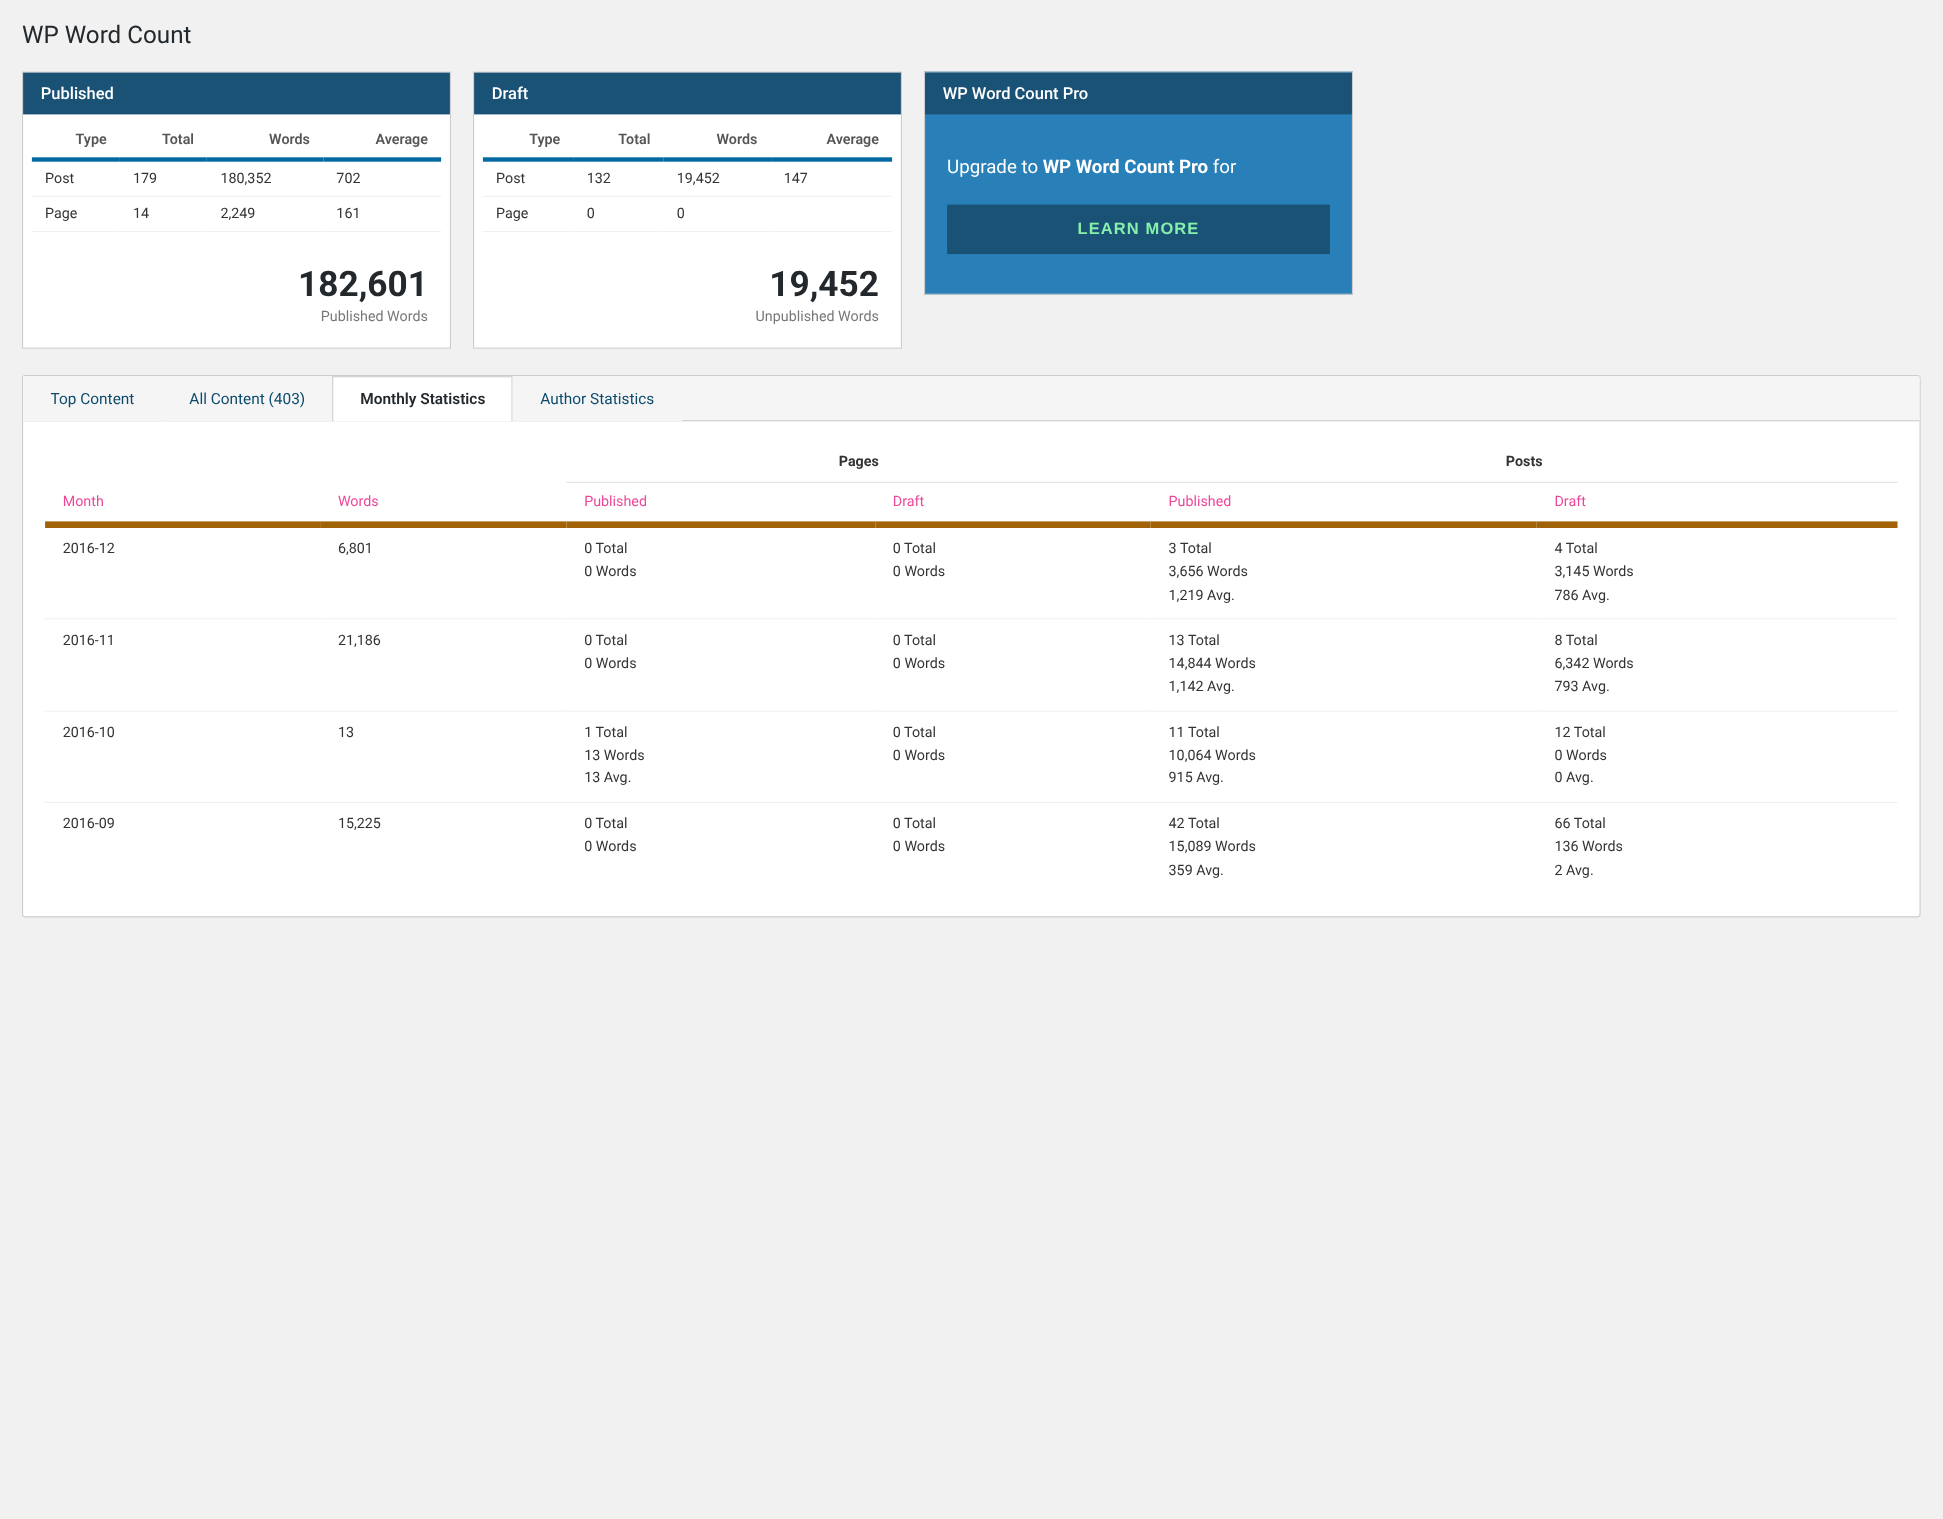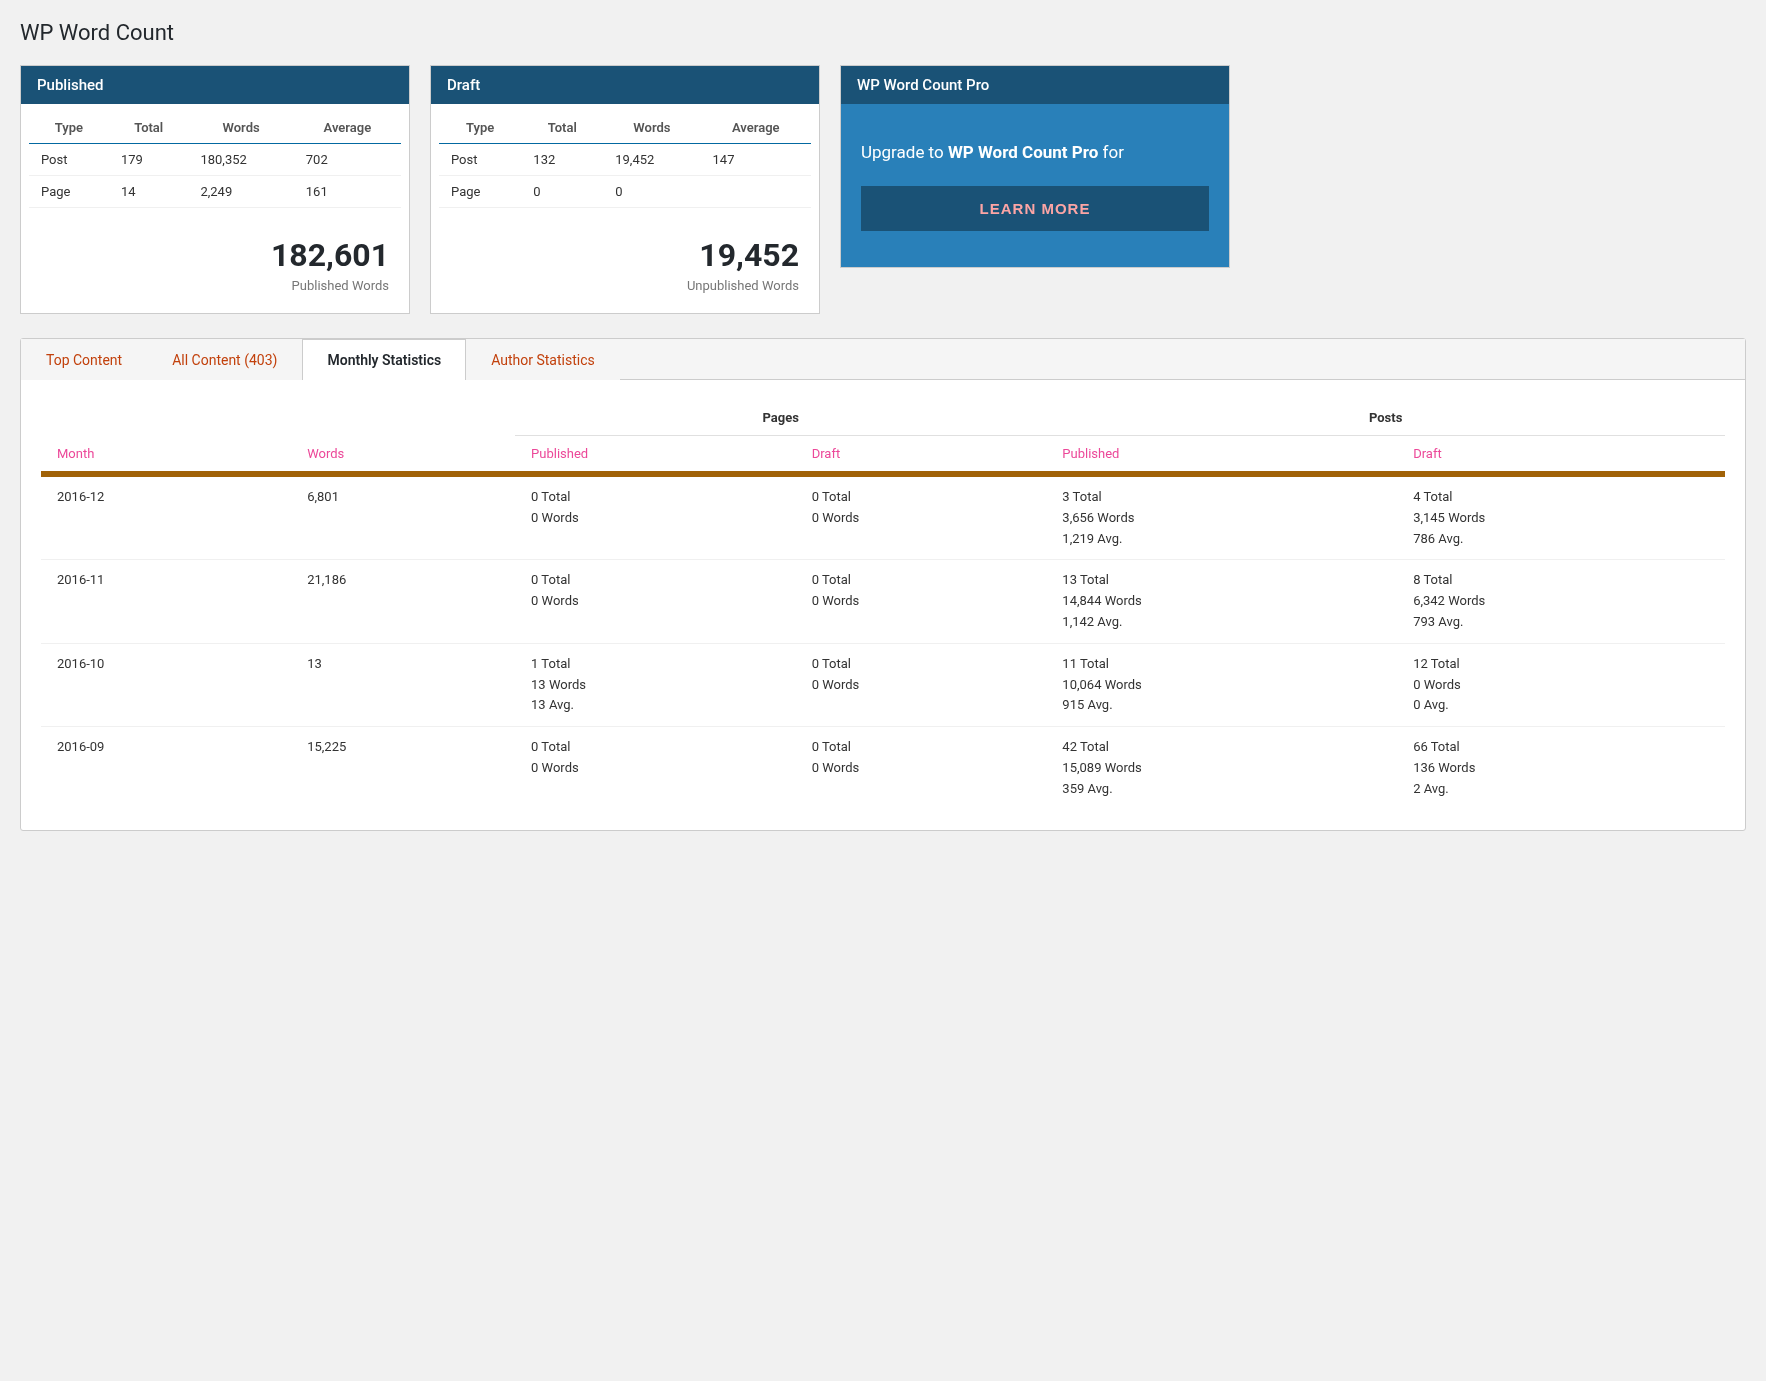--- a/index.html
+++ b/index.html
@@ -39,25 +39,25 @@
       width: 100%;
       border-collapse: collapse;
       padding: 8px;
       display: block;
     }
     .stat-table table {
       width: 100%;
       border-collapse: collapse;
     }
     .stat-table th {
-      text-align: center;
+      text-align: right;
       padding: 8px 12px;
       font-weight: 600;
       color: #555;
-      border-bottom: 1px solid #0369a1;
+      border-bottom: 4px solid #0369a1;
       font-size: 13px;
     }
     .stat-table td {
       text-align: left;
       padding: 8px 12px;
       border-bottom: 1px solid #f0f0f0;
       font-size: 13px;
     }
     .stat-box-footer {
       text-align: right;
@@ -111,21 +111,21 @@
       gap: 8px;
     }
     .pro-features li::before {
       content: '▪';
       color: #fff;
       font-size: 16px;
     }
     .learn-more-btn {
       display: block;
       background: #1a5276;
-      color: #fca5a5;
+      color: #86efac;
       text-align: center;
       padding: 14px 20px;
       font-size: 15px;
       font-weight: 700;
       letter-spacing: 1px;
       cursor: pointer;
       border: none;
       width: 100%;
       text-transform: uppercase;
     }
@@ -137,21 +137,21 @@
       border-radius: 3px;
     }
     .tab-bar {
       display: flex;
       border-bottom: 1px solid #ccc;
       background: #f5f5f5;
     }
     .tab-item {
       padding: 12px 24px;
       font-size: 14px;
-      color: #c2410c;
+      color: #0c4a6e;
       cursor: pointer;
       border: 1px solid transparent;
       border-bottom: none;
       margin-bottom: -1px;
       background: #f5f5f5;
     }
     .tab-item.active {
       background: #fff;
       border-color: #ccc;
       border-bottom-color: #fff;

